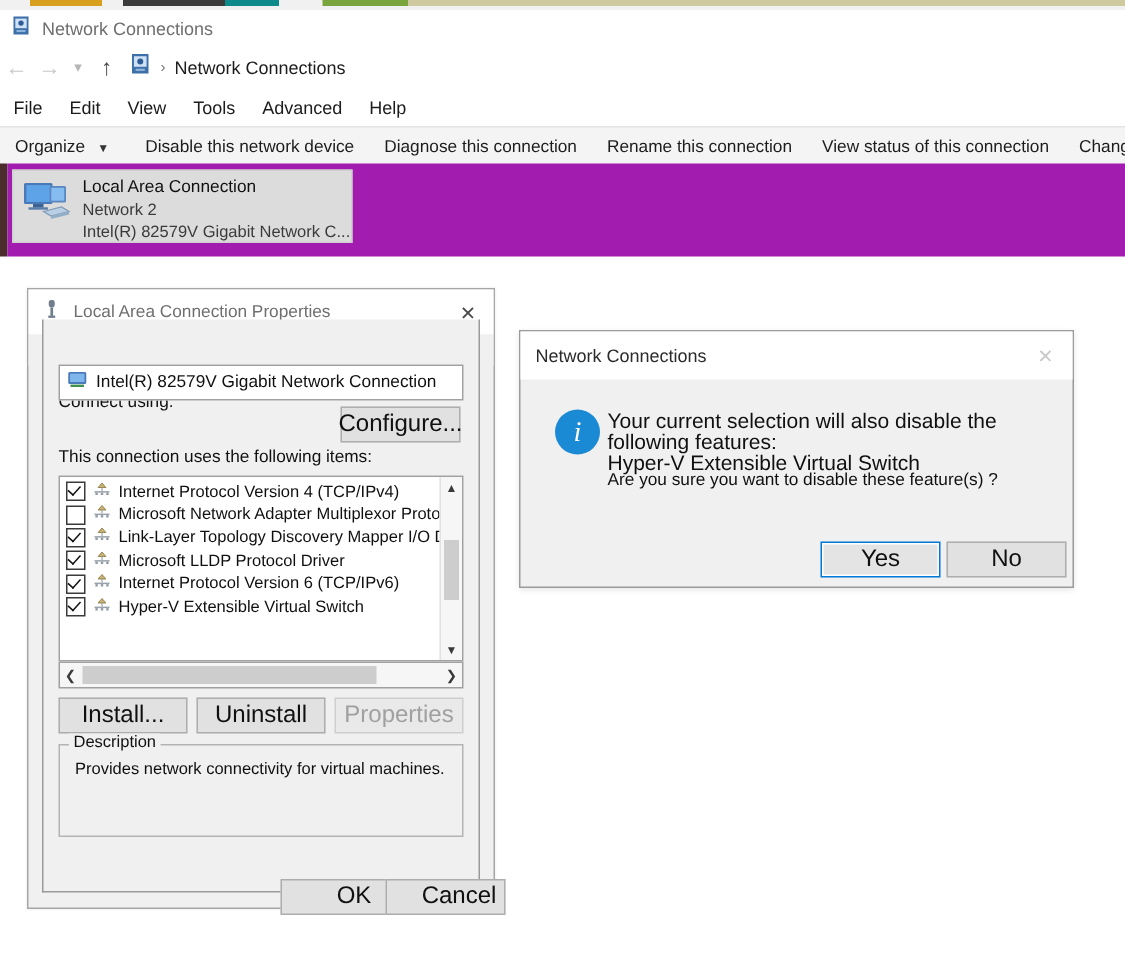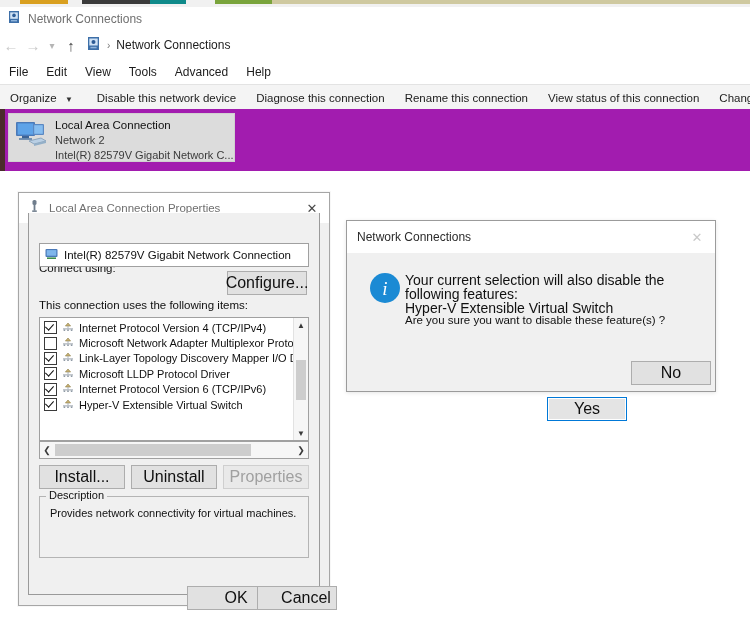--- a/index.html
+++ b/index.html
@@ -533,19 +533,19 @@
       </div>
 
       <div class="confirm-msg1">
         <div>Your current selection will also disable the following features:</div>
         <div>Hyper-V Extensible Virtual Switch</div>
       </div>
 
       <div class="confirm-msg2">Are you sure you want to disable these feature(s) ?</div>
 
       <div class="confirm-btns">
-        <div class="btn default" style="left:200px;margin-top:36px;">Yes</div>
+        <div class="btn default" style="left:200px;">Yes</div>
         <div class="btn" style="left:284px;">No</div>
       </div>
     </div>
 
   </div>
 </div>
 
 </body></html>

